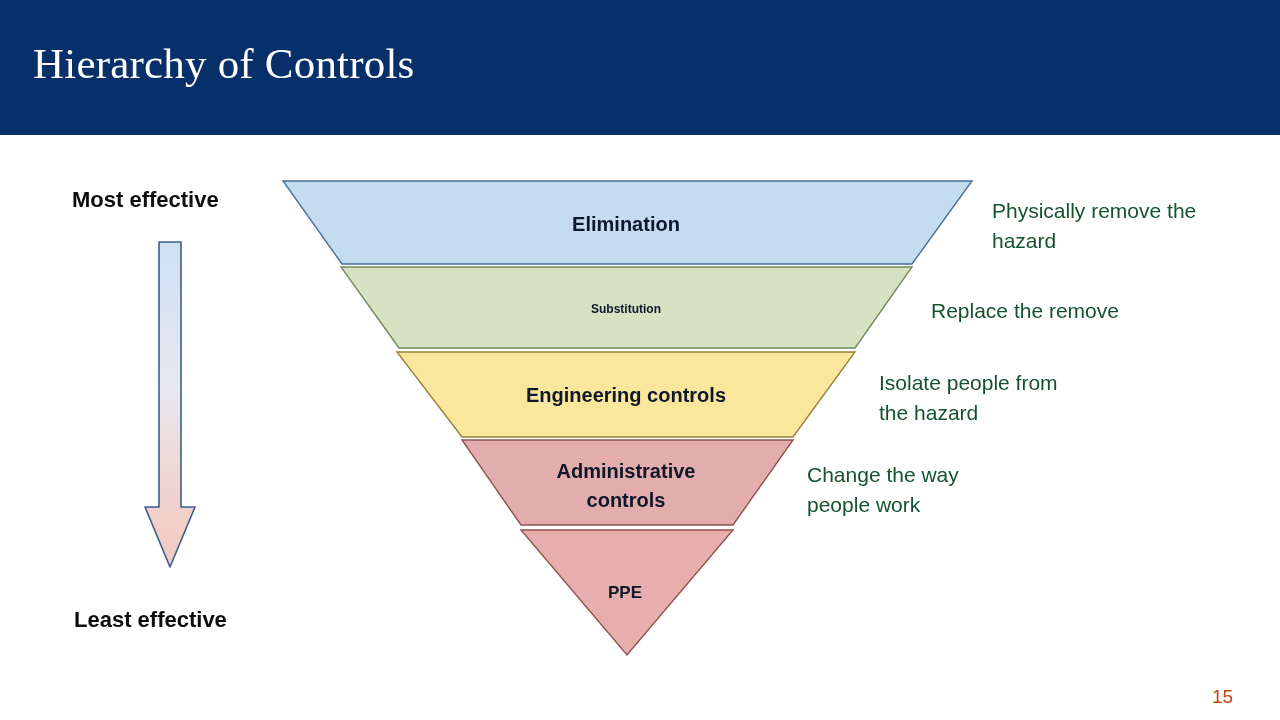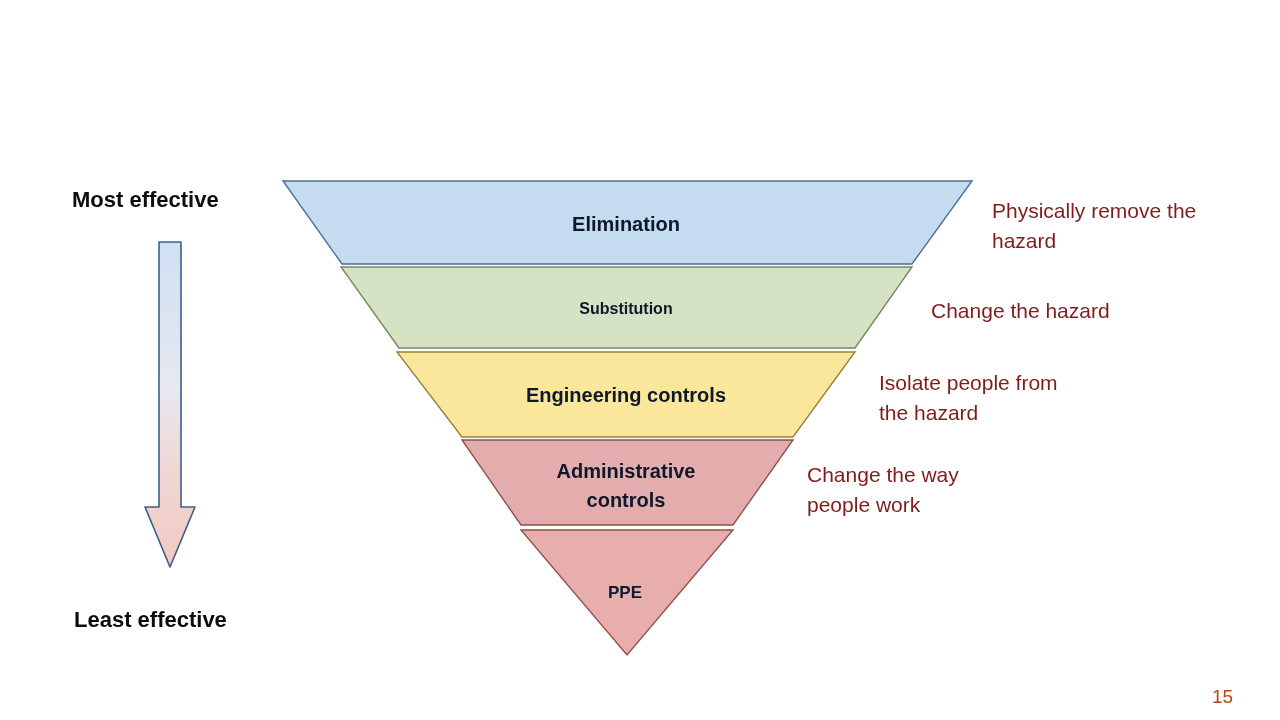--- a/index.html
+++ b/index.html
@@ -44,30 +44,30 @@
   .funnel svg{display:block;}
   .layer-label{
     position:absolute;
     font-family:"Liberation Sans", sans-serif;
     font-weight:bold;color:#0f172a;
     text-align:center;
     white-space:pre-line;
     pointer-events:none;
   }
   #label-0{left:451px;top:211px;width:350px;font-size:20px;line-height:26px;}
-  #label-1{left:451px;top:296px;width:350px;font-size:16px;line-height:26px;}
+  #label-1{left:451px;top:296px;width:350px;font-size:12px;line-height:26px;}
   #label-2{left:451px;top:382px;width:350px;font-size:20px;line-height:26px;}
   #label-3{left:476px;top:457px;width:300px;font-size:20px;line-height:29px;}
   #label-4{left:530px;top:581px;width:190px;font-size:17px;line-height:24px;}
 
   
   .desc{
     position:absolute;
     font-family:"Liberation Sans", sans-serif;
-    font-size:21px;line-height:30px;color:#7f1d1d;
+    font-size:21px;line-height:30px;color:#14532d;
     white-space:pre-line;
   }
   #desc-0{left:992px;top:196px;width:260px;}
   #desc-1{left:931px;top:296px;width:280px;}
   #desc-2{left:879px;top:368px;width:250px;}
   #desc-3{left:807px;top:460px;width:230px;}
   #desc-4{left:735px;top:540px;width:280px;}
 
   
   .footer-source{
@@ -84,20 +84,23 @@
     position:absolute;left:1212px;top:686px;
     font-family:"Liberation Sans", sans-serif;
     font-size:19px;color:#c2410c;
   }
 </style>
 </head>
 <body>
 
 <div id="slide">
 
+  <div class="header">
+    <div class="header-title">Hierarchy of Controls</div>
+  </div>
 
   <div class="eff-label" id="eff-most">Most effective</div>
   <div class="eff-label" id="eff-least">Least effective</div>
 
   <div class="arrow-wrap">
     <svg width="60" height="330" viewBox="0 0 60 330" xmlns="http://www.w3.org/2000/svg">
       <defs>
         <linearGradient id="arrowGrad" x1="0" y1="0" x2="0" y2="1">
           <stop offset="0%" stop-color="#cfe0f2"></stop>
           <stop offset="45%" stop-color="#e8e8ef"></stop>
@@ -128,21 +131,21 @@
 
   <div class="layer-label" id="label-0">Elimination</div>
   <div class="layer-label" id="label-1">Substitution</div>
   <div class="layer-label" id="label-3">Administrative
 controls</div>
   <div class="layer-label" id="label-2">Engineering controls</div>
   <div class="layer-label" id="label-4">PPE</div>
 
   <div class="desc" id="desc-0">Physically remove the
 hazard</div>
-  <div class="desc" id="desc-1">Change the hazard</div>
+  <div class="desc" id="desc-1">Replace the remove</div>
   <div class="desc" id="desc-2">Isolate people from
 the hazard</div>
   <div class="desc" id="desc-3">Change the way
 people work</div>
 
 
   <div class="page-number">15</div>
 
 </div>
 

